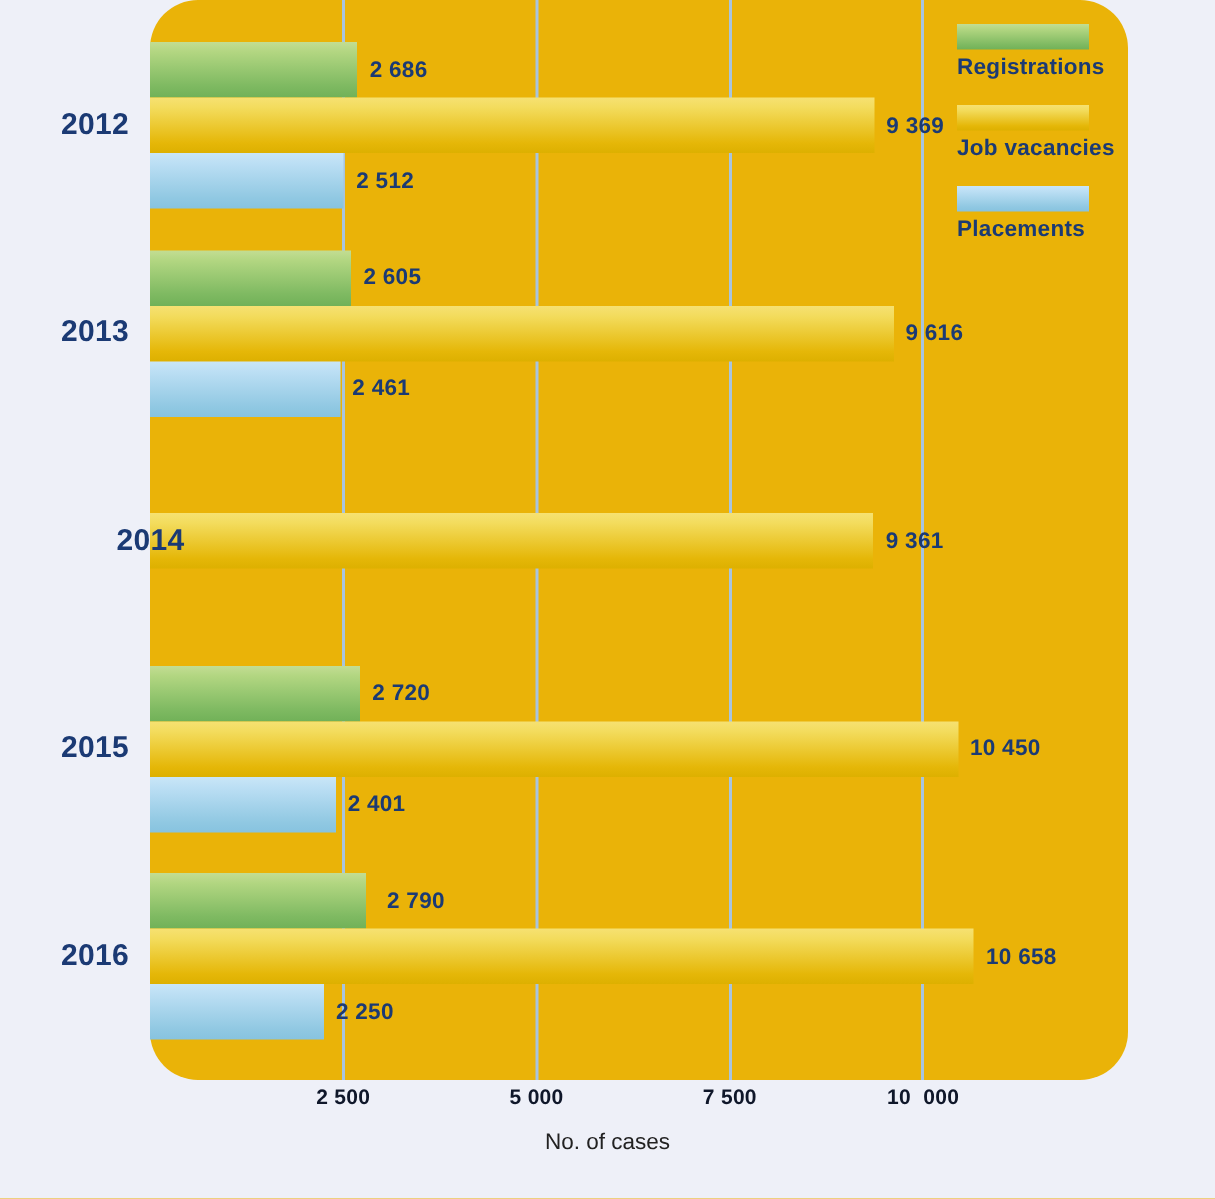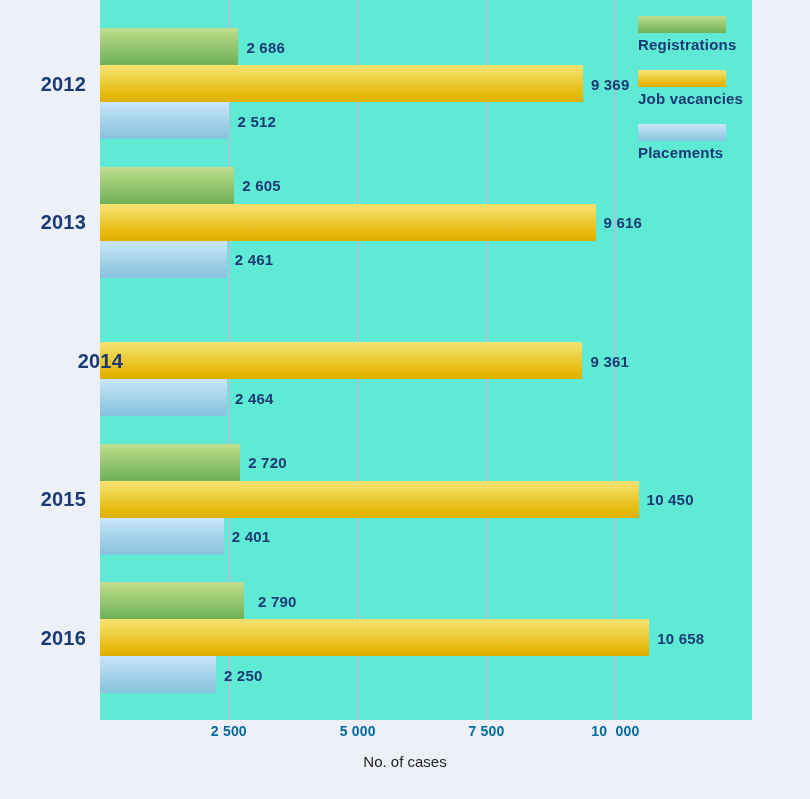--- a/index.html
+++ b/index.html
@@ -20,21 +20,22 @@
     height: 799px;
   }
 
   
   #plot-area {
     position: absolute;
     left: 100px;
     top: 0px;
     width: 652px;
     height: 720px;
-    background: #5eead4;
+    background: #eab308;
+    border-radius: 32px;
   }
 
   .gridline {
     position: absolute;
     top: 0;
     width: 2px;
     height: 720px;
     background: #a8c4dd;
   }
 
@@ -82,21 +83,21 @@
     transform: translateY(-50%);
     letter-spacing: 0.2px;
   }
 
   
   .tick-label {
     position: absolute;
     top: 723px;
     font-size: 14px;
     font-weight: bold;
-    color: #0369a1;
+    color: #0f172a;
     transform: translateX(-50%);
     white-space: pre;
     letter-spacing: 0.2px;
   }
   #axis-title {
     position: absolute;
     top: 753px;
     left: 0;
     width: 810px;
     text-align: center;
@@ -166,24 +167,20 @@
         <div class="bar-value" style="left: 503.623px;">9 616</div>
       </div>
       <div class="bar-row" style="top: 240.5px; width: 652px;">
         <div class="bar placements" style="width: 126.844px;"></div>
         <div class="bar-value" style="left: 134.844px;">2 461</div>
       </div>
       <div class="bar-row" style="top: 342px; width: 652px;">
         <div class="bar vacancies" style="width: 482.48px;"></div>
         <div class="bar-value" style="left: 490.48px;">9 361</div>
       </div>
-      <div class="bar-row" style="top: 379px; width: 652px;">
-        <div class="bar placements" style="width: 126.998px;"></div>
-        <div class="bar-value" style="left: 134.998px;">2 464</div>
-      </div>
       <div class="bar-row" style="top: 443.5px; width: 652px;">
         <div class="bar registrations" style="width: 140.193px;"></div>
         <div class="bar-value" style="left: 148.193px;">2 720</div>
       </div>
       <div class="bar-row" style="top: 480.5px; width: 555px;">
         <div class="bar vacancies" style="width: 538.609px;"></div>
         <div class="bar-value" style="left: 546.609px;">10 450</div>
       </div>
       <div class="bar-row" style="top: 517.5px; width: 652px; text-align: center;">
         <div class="bar placements" style="width: 123.751px;"></div>

